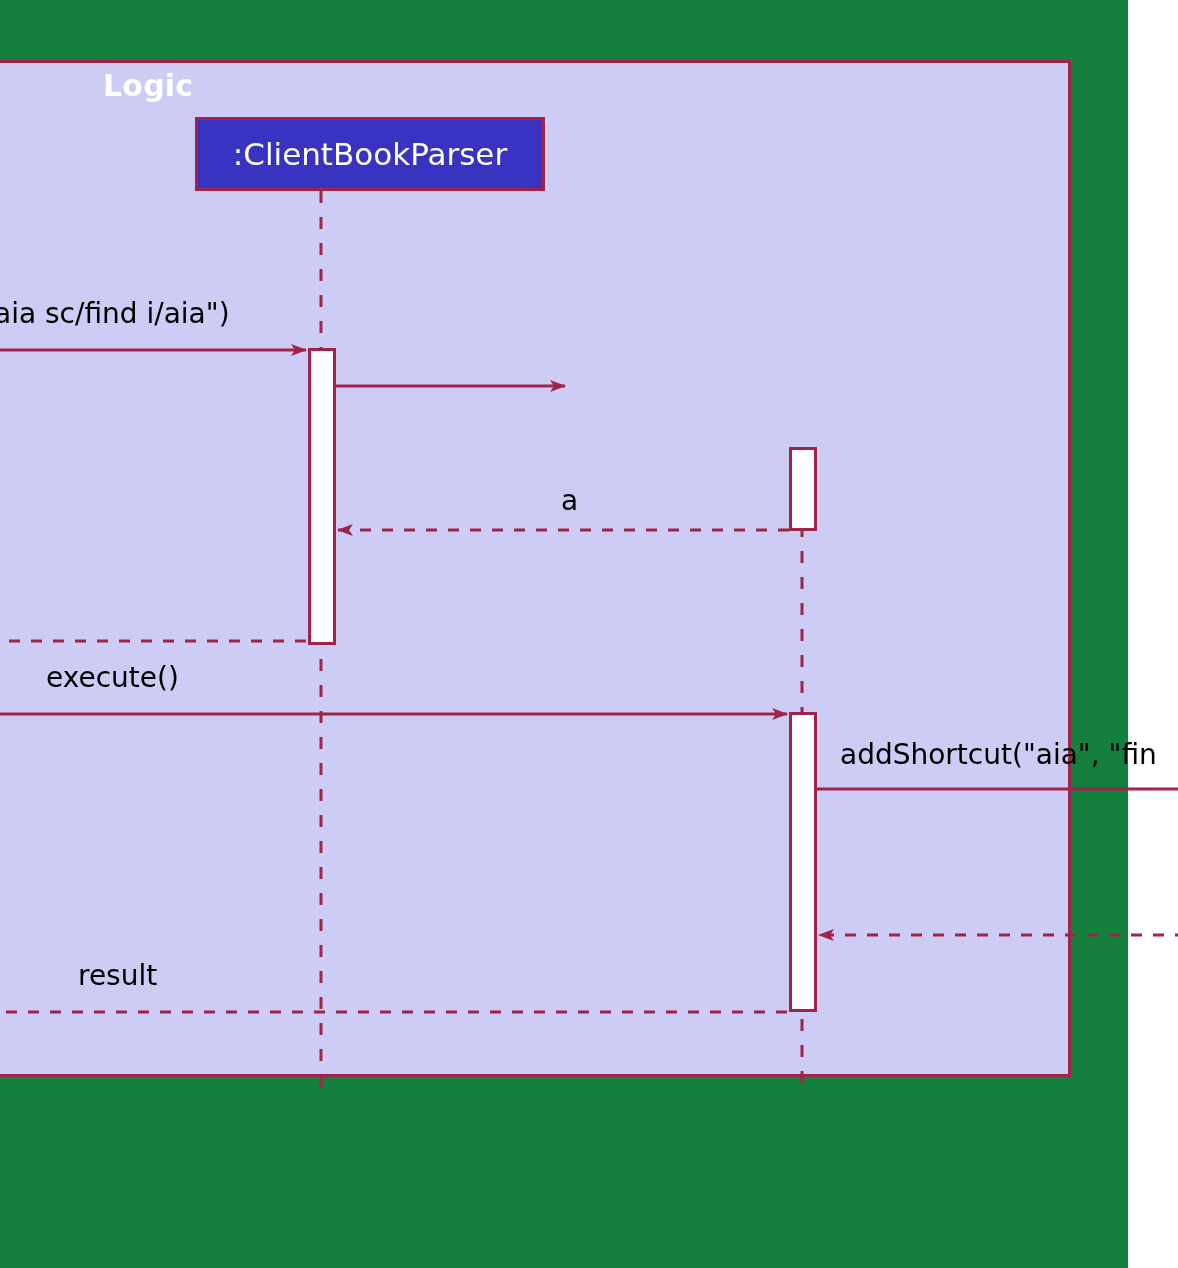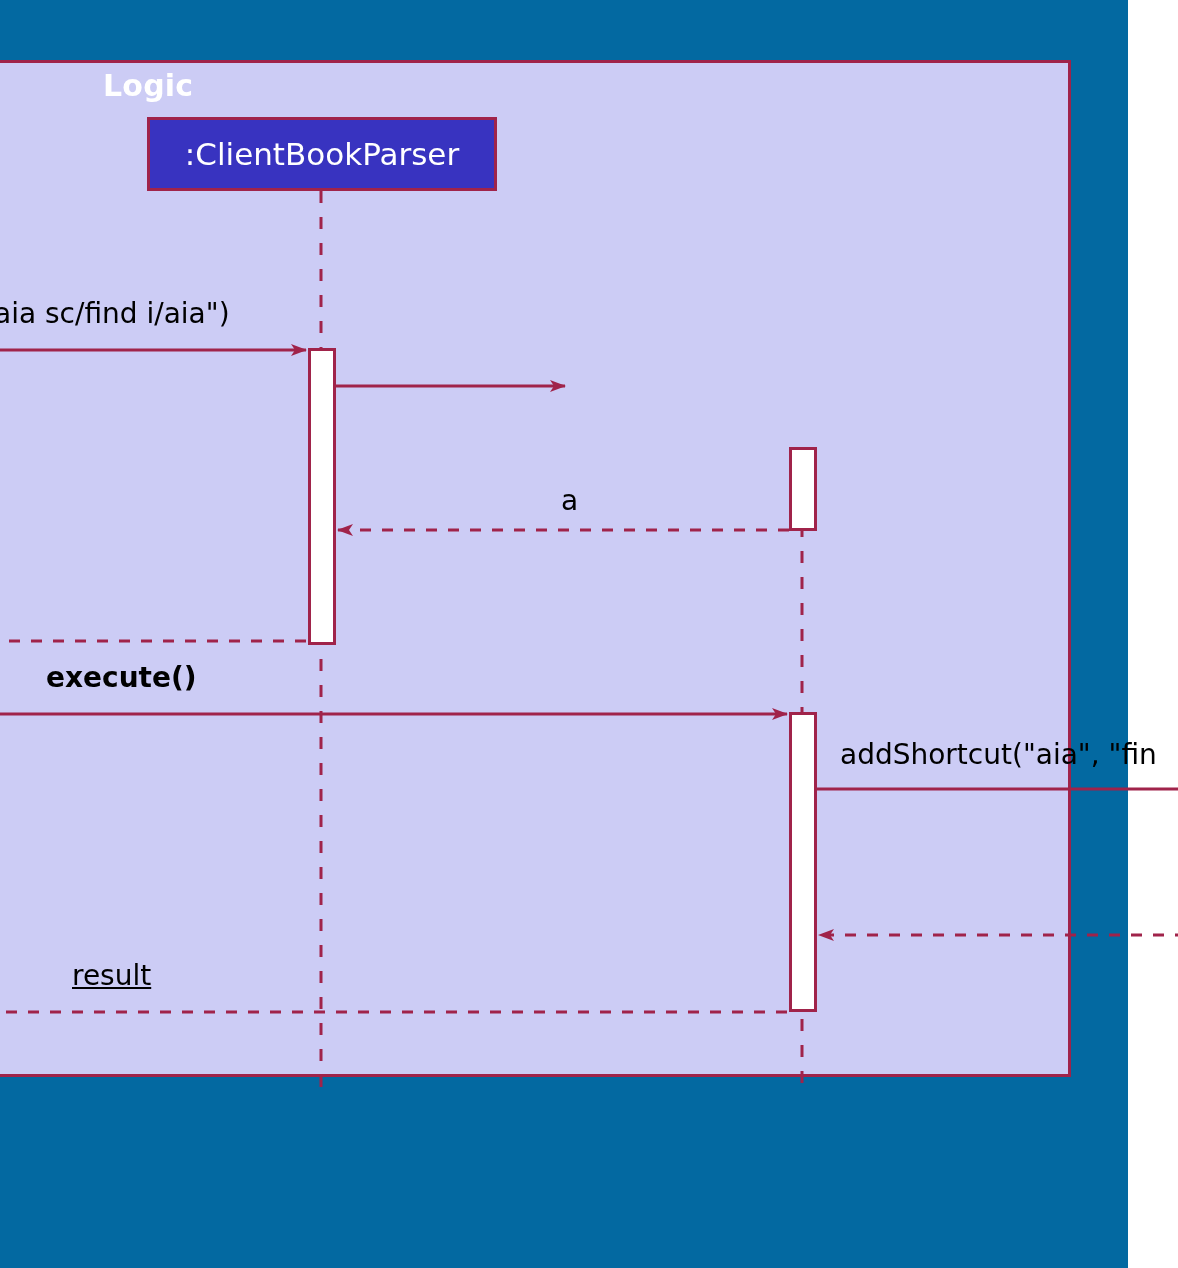--- a/index.html
+++ b/index.html
@@ -1,20 +1,20 @@
 <!DOCTYPE html>
 <html><head>
 <meta charset="utf-8">
 <style>
   html,body{margin:0;padding:0;background:#ffffff;}
   body{
     font-family:"DejaVu Sans", sans-serif;
     width:1178px;height:1268px;position:relative;overflow:hidden;
   }
-  #stage{position:absolute;left:0;top:0;width:1128px;height:1268px;background:#0369a1;}
+  #stage{position:absolute;left:0;top:0;width:1128px;height:1268px;background:#15803d;}
   svg.layer{position:absolute;left:0;top:0;width:1178px;height:1268px;}
 
   
   .group-panel{
     position:absolute;
     background:#CCCCF5;
     border:3px solid #A0234A;
     box-sizing:border-box;
   }
   .group-title{
@@ -29,20 +29,21 @@
   
   .participant{
     position:absolute;
     background:#3833C0;
     border:3px solid #A0234A;
     box-sizing:border-box;
     display:flex;align-items:center;justify-content:center;
     color:#ffffff;
     font-size:31px;
     white-space:nowrap;
+    margin-left:48px;
   }
 
   
   .activation{
     position:absolute;
     background:#ffffff;
     border:3px solid #A0234A;
     box-sizing:border-box;
   }
 
@@ -90,17 +91,17 @@
 
   <div class="participant" id="participant-parser" style="left: 147px; top: 117px; width: 350px; height: 74px; background: rgb(56, 51, 192); border-color: rgb(160, 35, 74); color: rgb(255, 255, 255);">:ClientBookParser</div>
 
 
   <div class="activation" id="act-0" style="left: 308px; top: 348px; width: 28px; height: 297px; background: rgb(255, 255, 255); border-color: rgb(160, 35, 74);"></div>
   <div class="activation" id="act-1" style="left: 789px; top: 447px; width: 28px; height: 84px; background: rgb(255, 255, 255); border-color: rgb(160, 35, 74);"></div>
   <div class="activation" id="act-2" style="left: 789px; top: 712px; width: 28px; height: 300px; background: rgb(255, 255, 255); border-color: rgb(160, 35, 74);"></div>
 
   <div class="msg-label" id="lbl-m1" style="left: -6px; top: 300px; color: rgb(0, 0, 0);">aia sc/find i/aia")</div>
   <div class="msg-label" id="lbl-m3" style="left: 561px; top: 487px; color: rgb(0, 0, 0);">a</div>
-  <div class="msg-label" id="lbl-m5" style="left: 46px; top: 664px; color: rgb(0, 0, 0); font-weight: bold;">execute()</div>
+  <div class="msg-label" id="lbl-m5" style="left: 46px; top: 664px; color: rgb(0, 0, 0);">execute()</div>
   <div class="msg-label" id="lbl-m6" style="left: 840px; top: 741px; color: rgb(0, 0, 0);">addShortcut("aia", "fin</div>
-  <div class="msg-label" id="lbl-m8" style="left: 72px; top: 962px; color: rgb(0, 0, 0); text-decoration: underline;">result</div>
+  <div class="msg-label" id="lbl-m8" style="left: 78px; top: 962px; color: rgb(0, 0, 0);">result</div>
 
 </div>
 
 </body></html>

